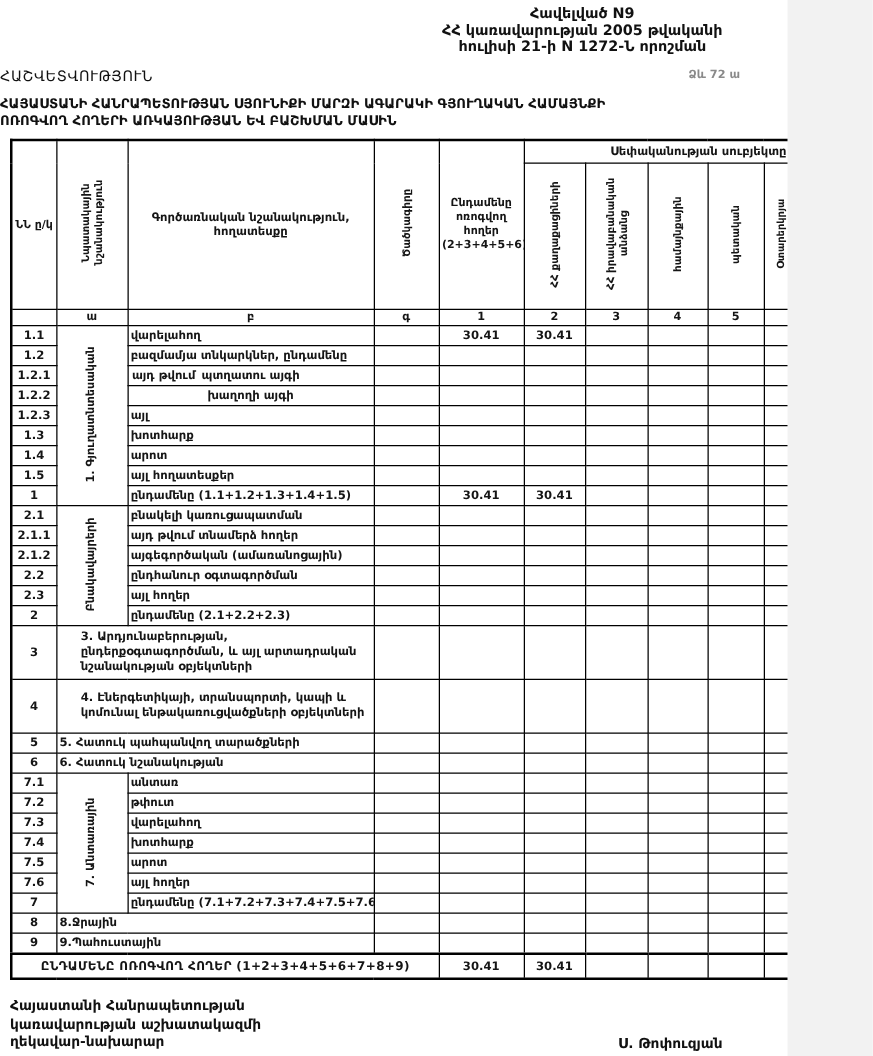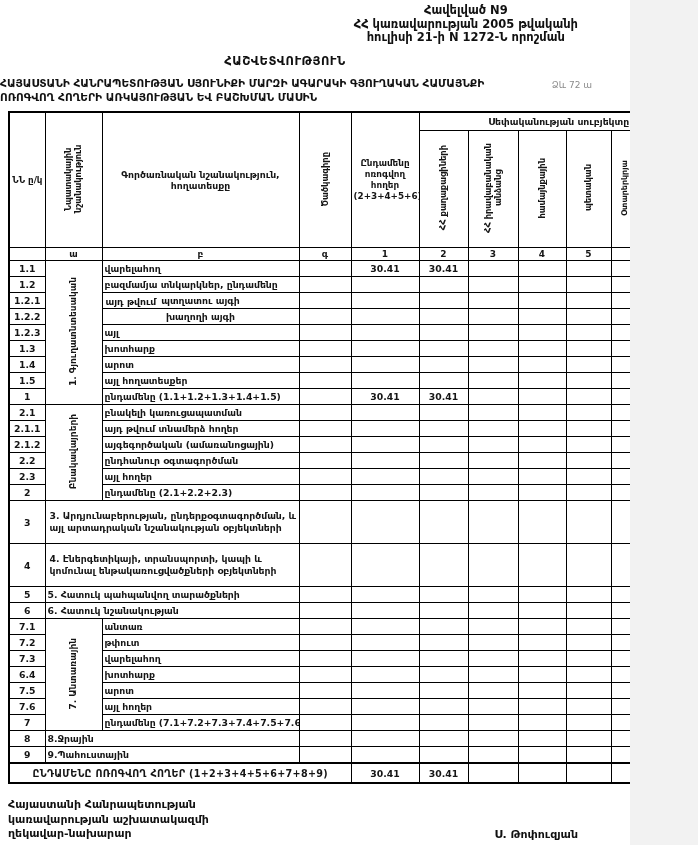--- a/index.html
+++ b/index.html
@@ -7,24 +7,24 @@
     width:630px;height:845px;background:#ffffff;position:relative;
     font-family:"DejaVu Sans",sans-serif;color:#111;overflow:hidden;
   }
   
   .appendix{
     padding-top:4px;margin-right:52px;margin-left:auto;width:fit-content;
     text-align:center;font-size:11.5px;font-weight:700;line-height:1.18;
   }
   .report-line{position:relative;margin-top:9px;height:16px;}
   .report-title{
-    position:absolute;left:0;right:60px;text-align:center;
-    font-size:11.5px;font-weight:700;letter-spacing:.5px;
-  }
-  .form-code{position:absolute;right:38px;top:1px;font-size:9px;color:#8a8a8a;font-weight:400;margin-top:25px;}
+    position:absolute;left:0;right:60px;
+    font-size:11.5px;font-weight:400;letter-spacing:.5px;
+  }
+  .form-code{position:absolute;right:38px;top:1px;font-size:9px;color:#8a8a8a;font-weight:700;}
   .doc-title{
     text-align:left;font-size:10.6px;font-weight:700;line-height:1.35;margin-top:6px;
   }
   
   table.report{
     border-collapse:collapse;table-layout:fixed;width:682px;
     margin:7px 0 0 8px;border:2px solid #000;
   }
   table.report th,table.report td{
     border:1px solid #000;padding:0 2px;font-size:9.3px;overflow:hidden;
@@ -35,21 +35,21 @@
   .vert{
     writing-mode:vertical-rl;transform:rotate(180deg);display:inline-block;
     font-size:8.3px;line-height:1.25;font-weight:600;text-align:center;
   }
   th .vert{max-height:112px;}
   td.section-cell{text-align:center;vertical-align:middle;}
   td.section-cell .vert{max-height:140px;font-size:9px;font-weight:700;}
   td.num{text-align:center;height:15px;font-size:9.3px;}
   td.name{text-align:left;position:relative;white-space:nowrap;}
   td.name.center{text-align:center;}
-  td.name.tall{height:42px;white-space:normal;line-height:1.3;padding-left:4px;}
+  td.name.tall{height:42px;white-space:normal;line-height:1.3;padding-left:19px;}
   td.name .prefix{position:absolute;left:3px;top:50%;transform:translateY(-50%);}
   td.val,td.code{text-align:center;}
   tr.letters td{height:12px;font-size:9px;text-align:center;font-weight:700;padding:0;}
   tr.total-row td{height:18px;font-weight:700;border-top:2px solid #000;}
   tr.total-row td.total-label{text-align:center;font-size:9.6px;letter-spacing:.3px;}
   
   .footer{
     display:flex;justify-content:space-between;align-items:flex-end;
     margin:14px 52px 0 8px;
   }
@@ -85,21 +85,21 @@
         <col style="width:52px">
       <col style="width:68px">
         <col style="width:49px">
         <col style="width:50px">
         <col style="width:48px">
       <col style="width:45px">
         <col style="width:88px">
     </colgroup>
     <thead>
       <tr>
-        <th rowspan="2" style="font-size:8.8px;text-align:right;">ՆՆ ը/կ</th>
+        <th rowspan="2" style="font-size:8.8px;">ՆՆ ը/կ</th>
         <th rowspan="2"><span class="vert">Նպատակային նշանակություն</span></th>
         <th rowspan="2" style="font-size:9.3px;">Գործառնական նշանակություն, հողատեսքը</th>
         <th rowspan="2"><span class="vert">Ծածկագիրը</span></th>
         <th rowspan="2" style="font-size:8.8px;">Ընդամենը ոռոգվող հողեր (2+3+4+5+6)</th>
         <th colspan="5" class="group">Սեփականության սուբյեկտը</th>
       </tr>
       <tr style="height:117px;">
         <th><span class="vert">ՀՀ քաղաքացիների</span></th>
         <th><span class="vert">ՀՀ իրավաբանական անձանց</span></th>
         <th><span class="vert">համայնքային</span></th>
@@ -359,21 +359,21 @@
           <td class="name">վարելահող</td>
           <td class="code"></td>
           <td class="val"></td>
           <td class="val"></td>
           <td class="val"></td>
           <td class="val"></td>
           <td class="val"></td>
           <td class="val"></td>
         </tr>
         <tr>
-          <td class="num">6.4</td>
+          <td class="num">7.4</td>
           <td class="name">խոտհարք</td>
           <td class="code"></td>
           <td class="val"></td>
           <td class="val"></td>
           <td class="val"></td>
           <td class="val"></td>
           <td class="val"></td>
           <td class="val"></td>
         </tr>
         <tr>

